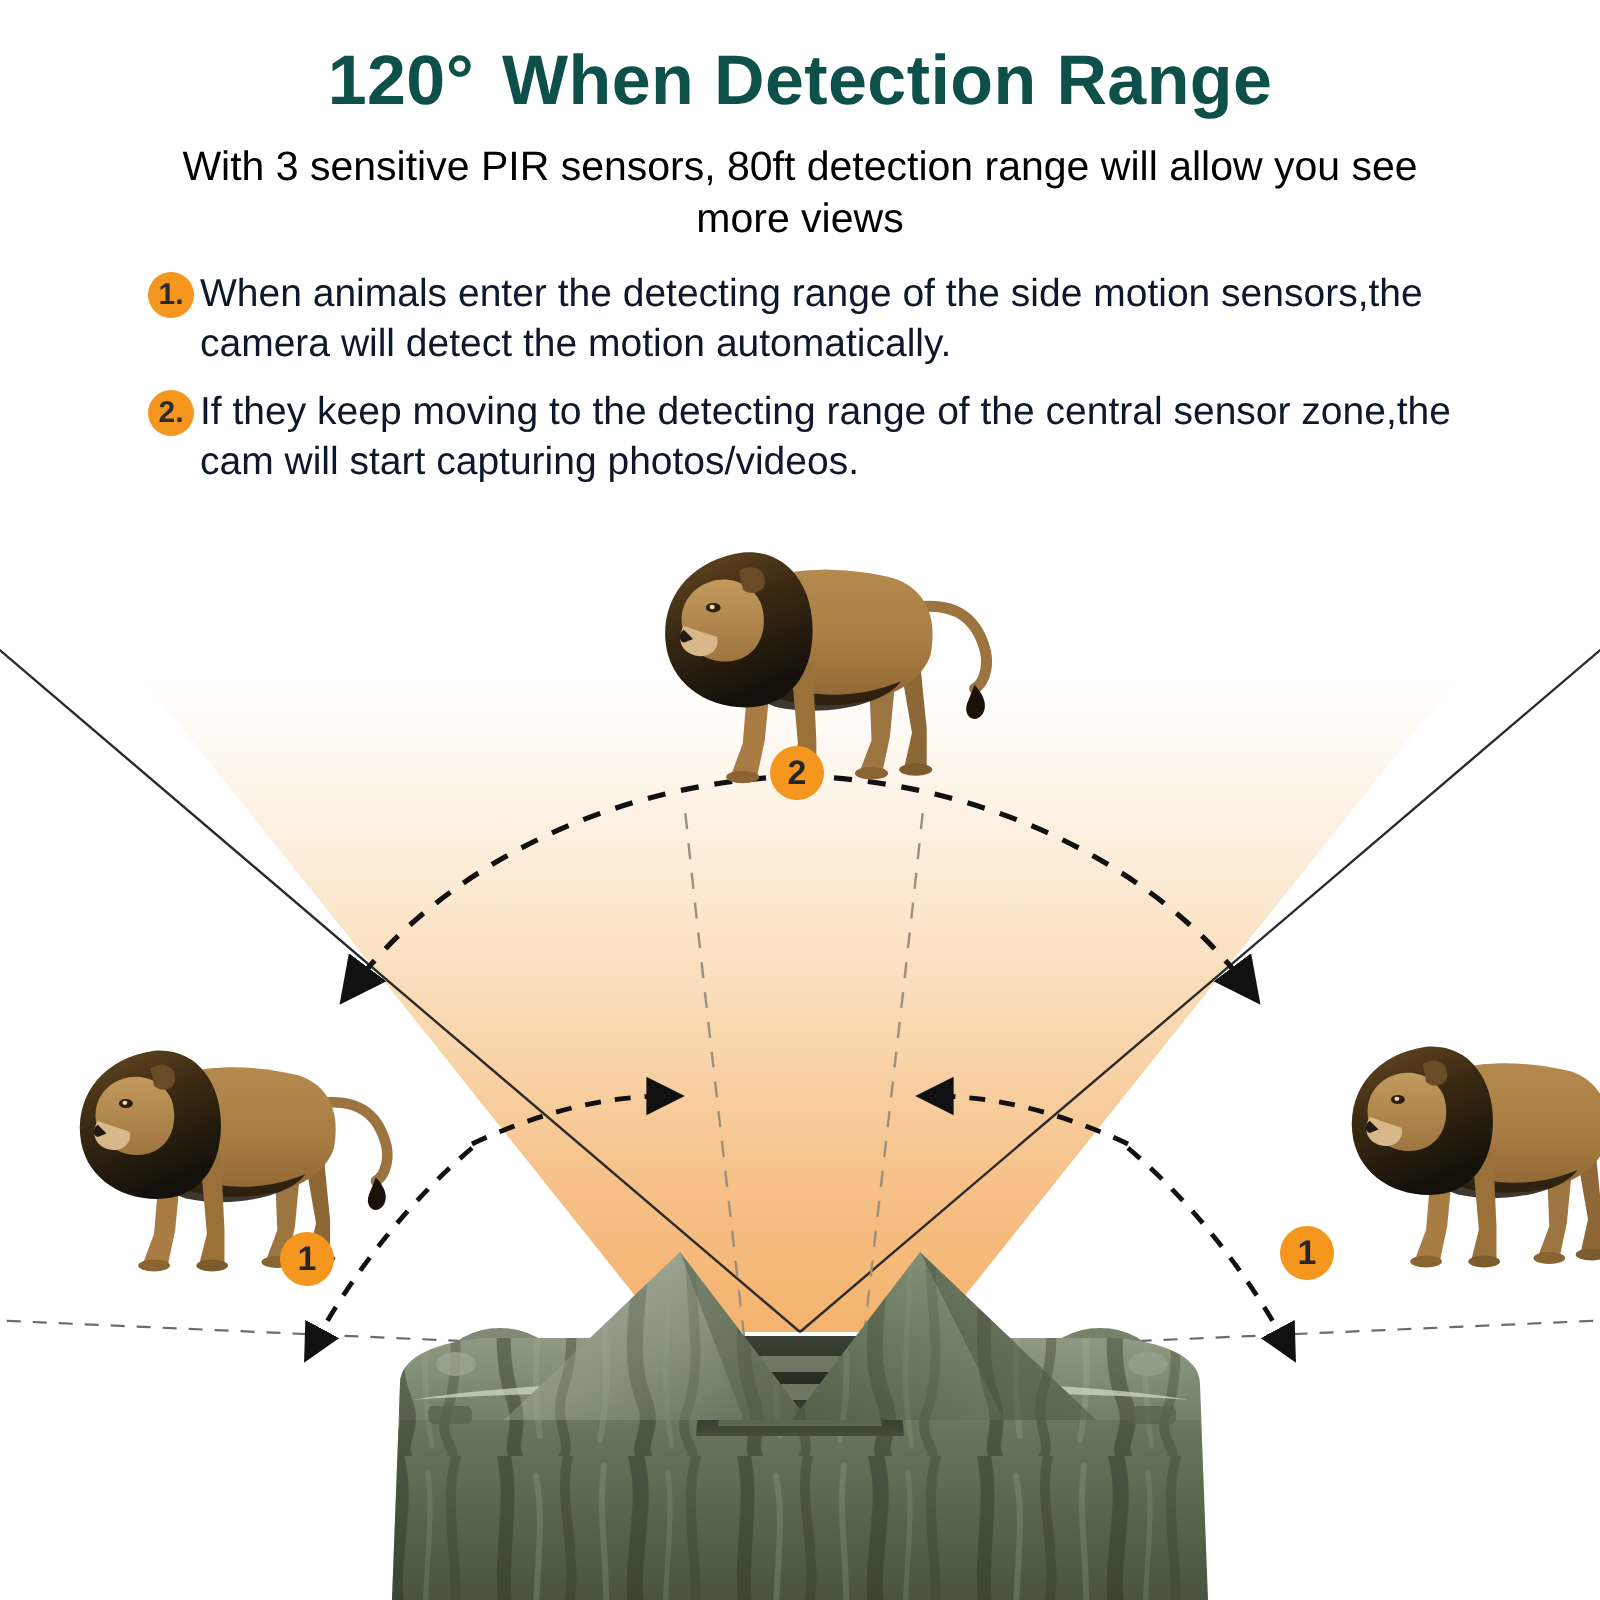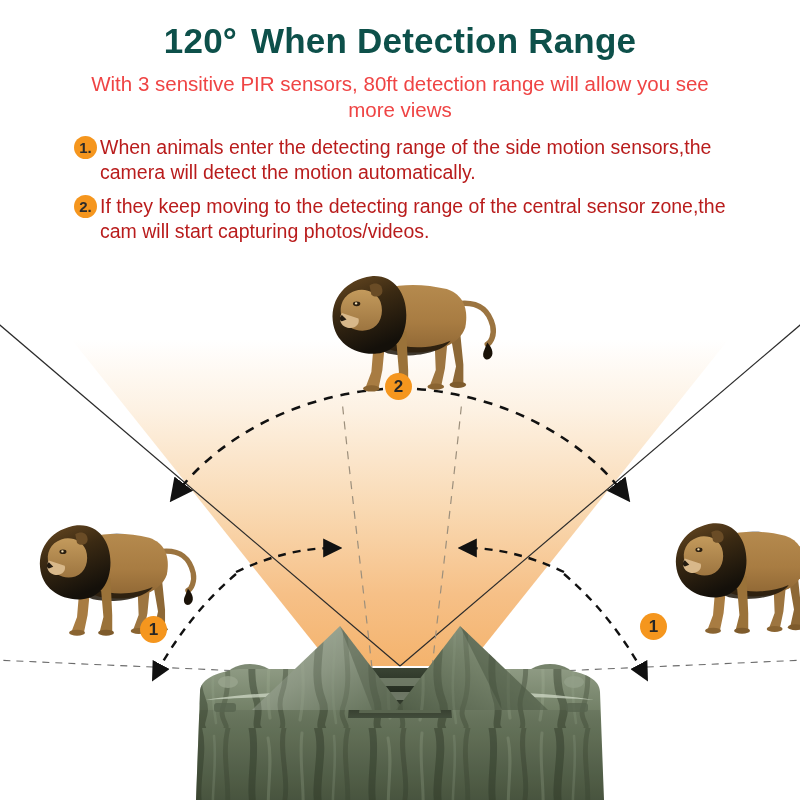--- a/index.html
+++ b/index.html
@@ -36,21 +36,21 @@
     letter-spacing: 0.2px;
     color: #0d504a;
     line-height: 1.1;
   }
   .title .deg { margin-right: 14px; text-align: center; }
   .subtitle {
     margin: 0 auto;
     padding-top: 10px;
     width: 660px;
     font-size: 20.5px;
-    color: #ef4444;
+    color: #000000;
     line-height: 1.28;
     font-weight: 400;
   }
 
   
   .steps {
     position: absolute;
     left: 74px;
     top: 134px;
     width: 670px;
@@ -69,21 +69,21 @@
     border-radius: 50%;
     background: #F5961E;
     color: #2b2b2b;
     font-size: 15px;
     font-weight: bold;
     line-height: 23px;
     text-align: center;
   }
   .step-text {
     font-size: 19.5px;
-    color: #b91c1c;
+    color: #0f172a;
     line-height: 1.26;
     padding-top: 1px;
   }
 
   
   .diagram {
     position: absolute;
     left: 0;
     top: 248px;
     width: 800px;

